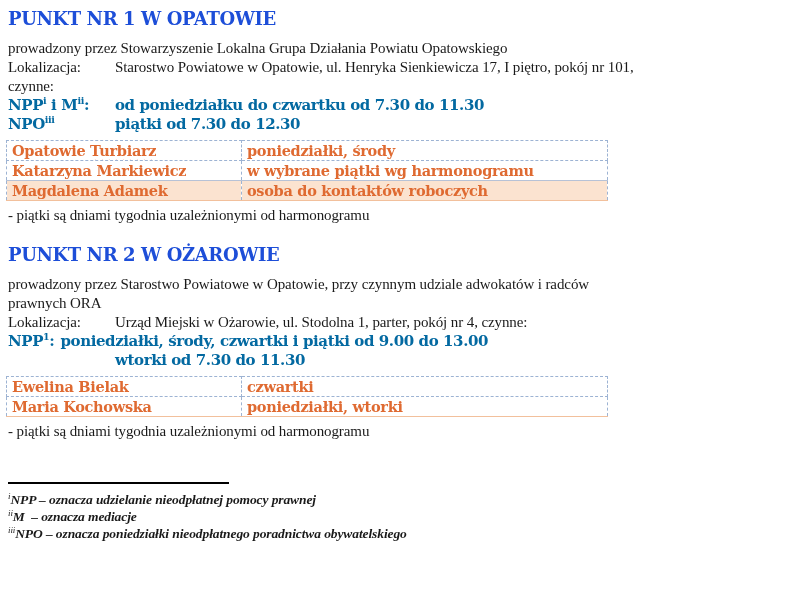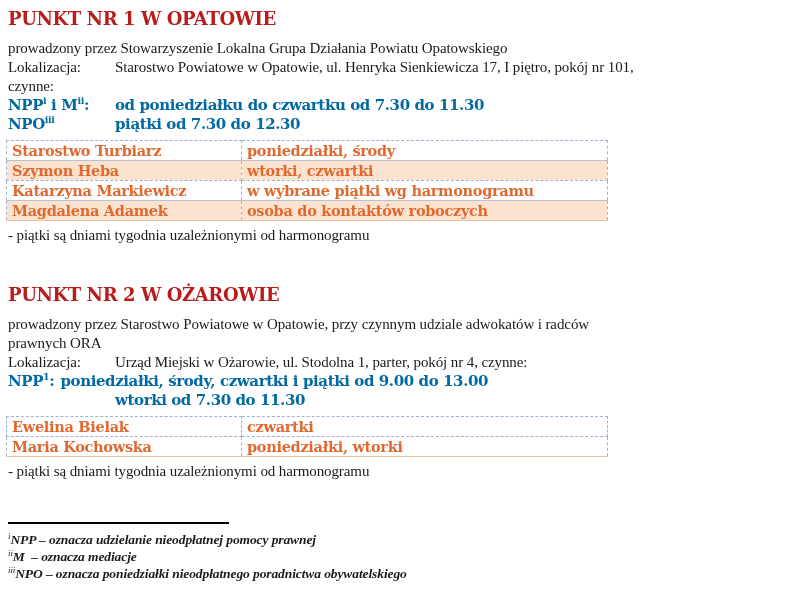--- a/index.html
+++ b/index.html
@@ -7,25 +7,25 @@
     width: 786px; height: 594px;
     background: #ffffff;
     overflow: hidden;
   }
   body { font-family: "Liberation Serif", serif; color: #1a1a1a; }
   .page { padding: 6px 10px 0 8px; }
 
   .sec-heading {
     font-family: "DejaVu Serif", serif;
     font-size: 18px; font-weight: bold;
-    color: #b91c1c;
+    color: #1d4ed8;
     margin: 2px 0 10px 0;
     letter-spacing: -0.4px;
   }
-  .sec-heading.second { margin-top: 40px; }
+  .sec-heading.second { margin-top: 20px; }
 
   p { margin: 0; }
   .body-line {
     font-size: 15px; line-height: 19px;
     letter-spacing: -0.1px;
   }
   .tab-label { display: inline-block; width: 107px; }
 
   .sched {
     font-family: "DejaVu Serif", serif;
@@ -97,26 +97,22 @@
     <p class="sched">
       <span class="tab-label"><span>NPP</span><sup>i</sup><span> i M</span><sup>ii</sup><span>:</span></span><span>od poniedziałku do czwartku od 7.30 do 11.30</span>
     </p>
     <p class="sched">
       <span class="tab-label"><span>NPO</span><sup>iii</sup></span><span>piątki od 7.30 do 12.30</span>
     </p>
 
     <table class="staff">
       <tbody>
           <tr>
-        <td class="c1"><span>Starostwo</span> <span class="misspell">Turbiarz</span></td>
+        <td class="c1"><span>Opatowie</span> <span class="misspell">Turbiarz</span></td>
         <td>poniedziałki, środy</td>
-      </tr>
-      <tr class="shaded">
-        <td class="c1">Szymon Heba</td>
-        <td>wtorki, czwartki</td>
       </tr>
       <tr>
         <td class="c1">Katarzyna Markiewicz</td>
         <td>w wybrane piątki wg harmonogramu</td>
       </tr>
       <tr class="shaded">
         <td class="c1">Magdalena Adamek</td>
         <td>osoba do kontaktów roboczych</td>
       </tr>
     </tbody>

